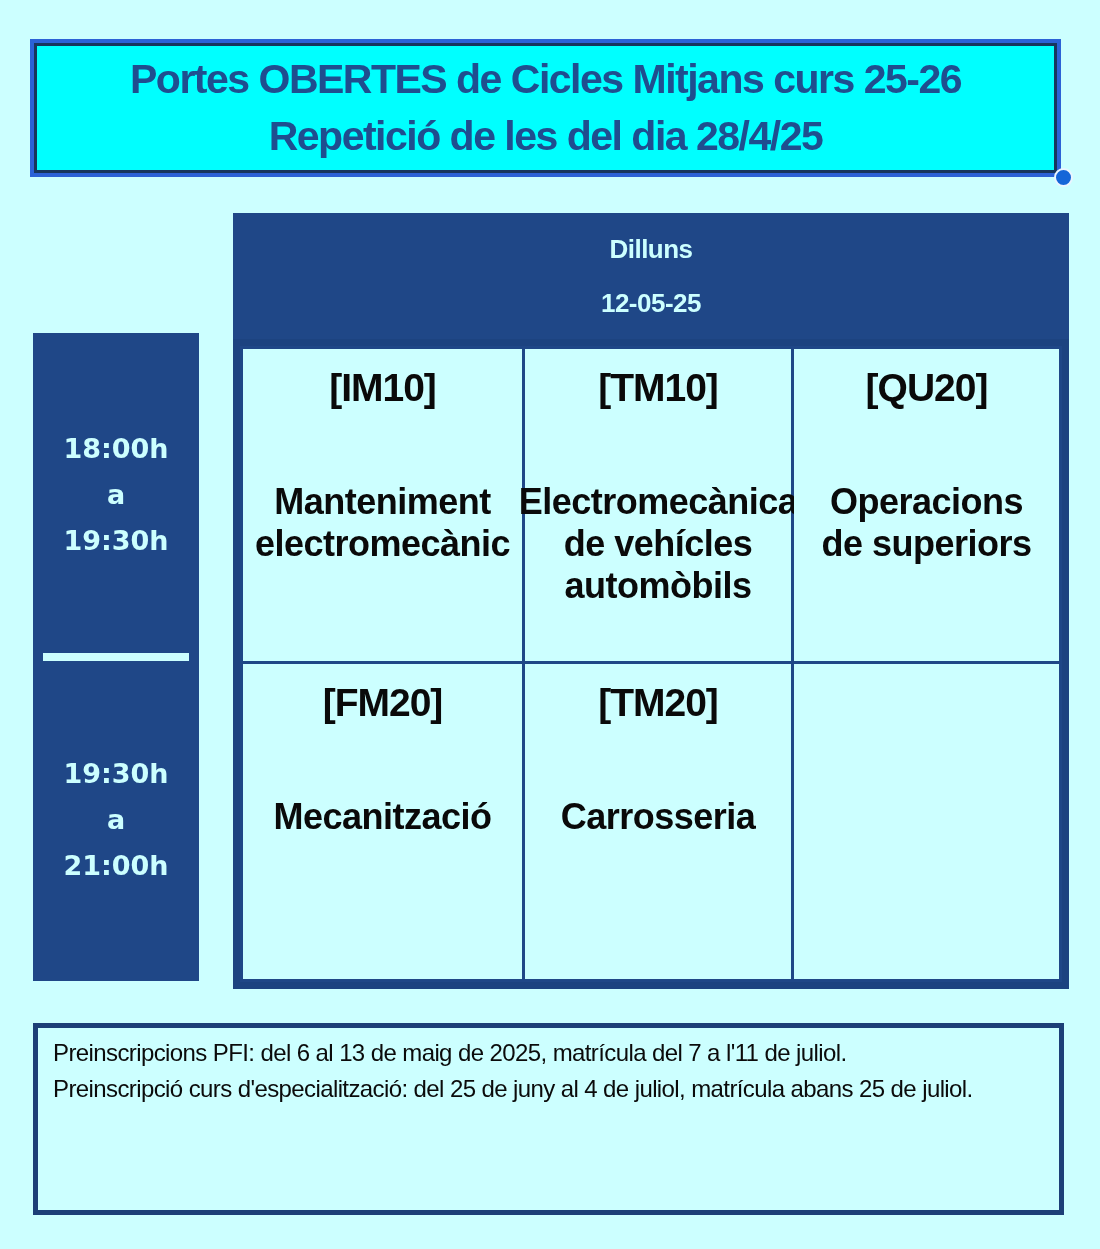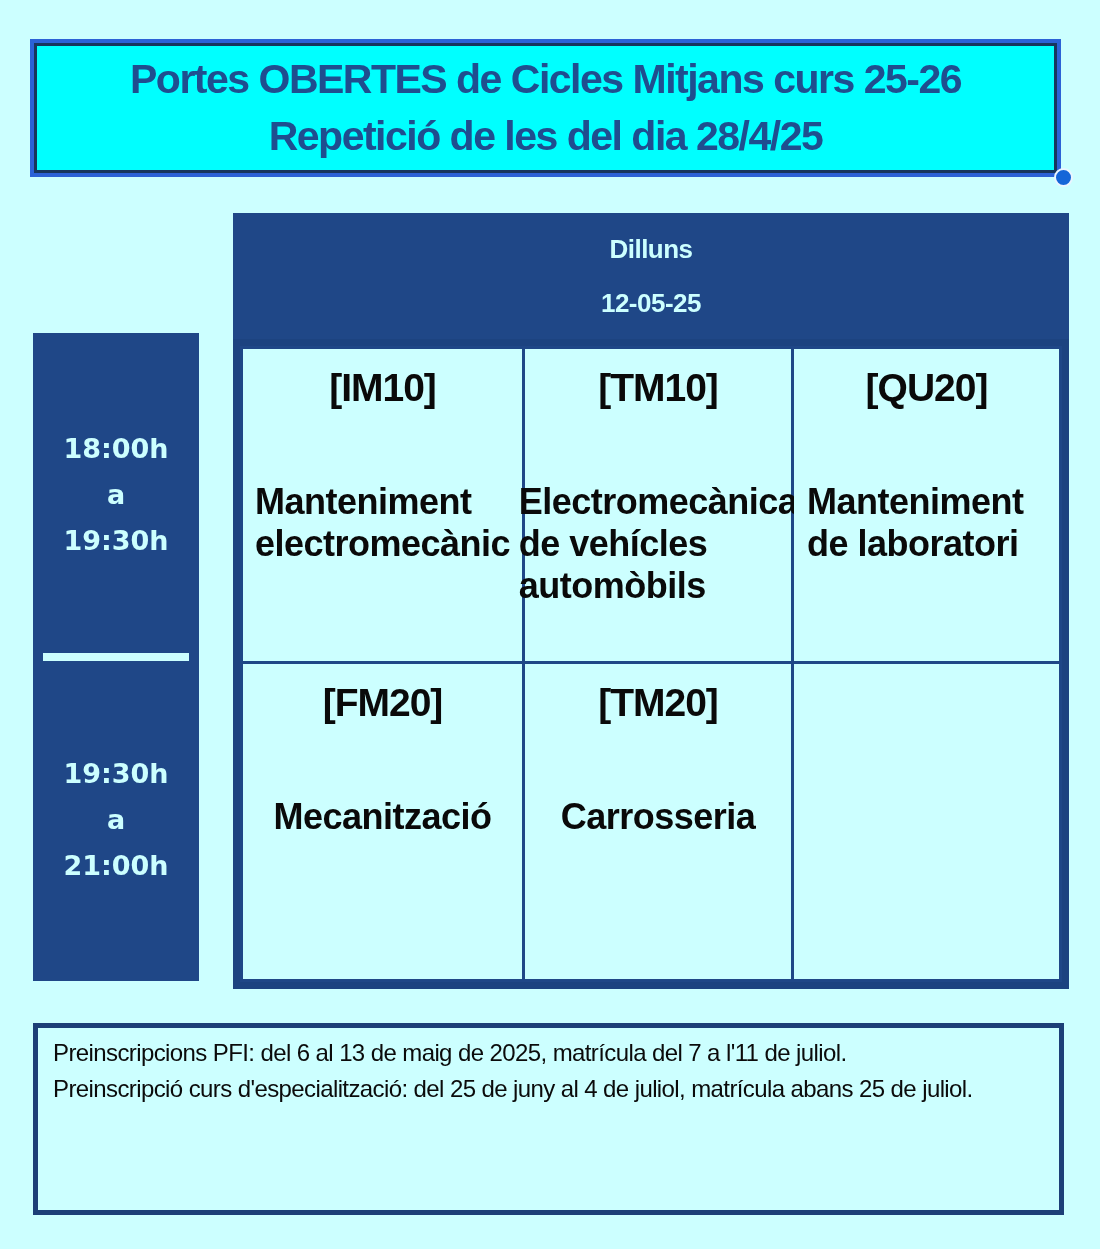--- a/index.html
+++ b/index.html
@@ -50,21 +50,21 @@
   
   .grid{
     position:absolute;left:227px;top:333px;width:836px;height:650px;
     border:7px solid var(--grid-border);
     background:var(--panel-bg);
     display:grid;grid-template-columns:279px 266px 1fr;grid-template-rows:312px 1fr;gap:3px;
   }
   .cell{
     background:var(--cell-bg);color:var(--cell-text);
     display:flex;flex-direction:column;align-items:center;
-    padding-top:14px;text-align:left;
+    padding-top:14px;text-align:center;
   }
   .cell .code{font-size:39px;font-weight:bold;letter-spacing:-1px;}
   .cell .cname{
     margin-top:68px;font-size:36px;font-weight:bold;letter-spacing:-0.5px;
     line-height:42px;padding:0 10px;
   }
   
   .infobox{
     position:absolute;left:27px;top:1017px;width:1031px;height:192px;
     border:5px solid var(--info-border);background:var(--page-bg);
@@ -106,21 +106,21 @@
     <div class="cell">
       <div class="code">[IM10]</div>
       <div class="cname">Manteniment electromecànic</div>
     </div>
     <div class="cell">
       <div class="code">[TM10]</div>
       <div class="cname">Electromecànica de vehícles automòbils</div>
     </div>
     <div class="cell">
       <div class="code">[QU20]</div>
-      <div class="cname">Manteniment de laboratori</div>
+      <div class="cname">Operacions de superiors</div>
     </div>
     <div class="cell">
       <div class="code">[FM20]</div>
       <div class="cname">Mecanització</div>
     </div>
     <div class="cell">
       <div class="code">[TM20]</div>
       <div class="cname">Carrosseria</div>
     </div>
     <div class="cell">

